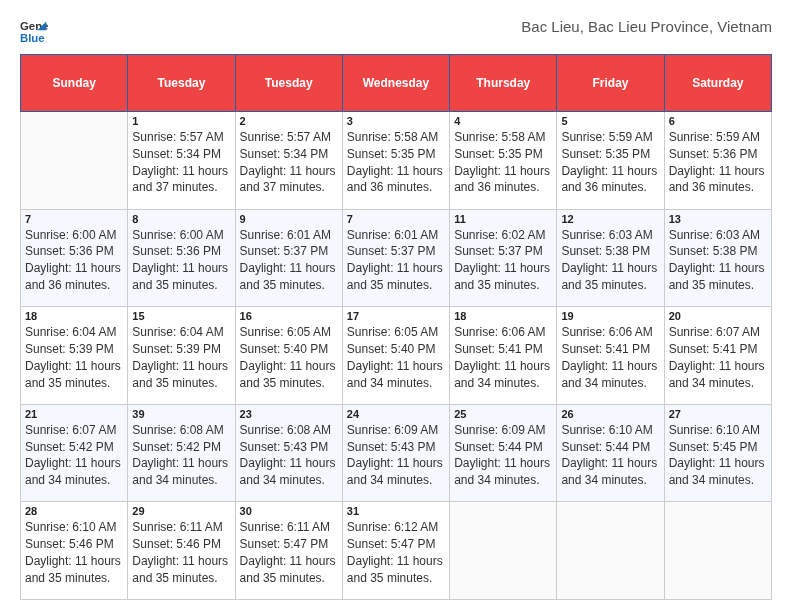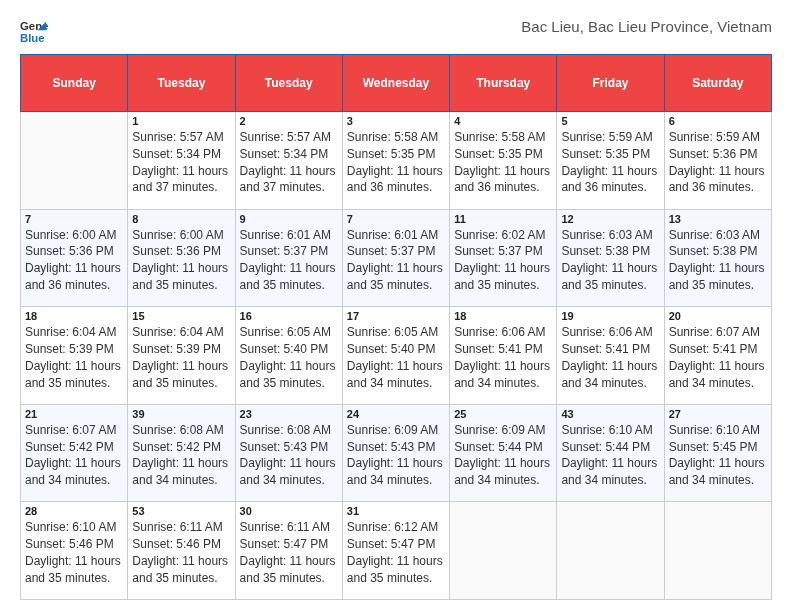--- a/index.html
+++ b/index.html
@@ -145,26 +145,26 @@
           <td><span class="day-num">18</span><span class="cell-text">Sunrise: 6:06 AM<br>Sunset: 5:41 PM<br>Daylight: 11 hours and 34 minutes.</span></td>
           <td><span class="day-num">19</span><span class="cell-text">Sunrise: 6:06 AM<br>Sunset: 5:41 PM<br>Daylight: 11 hours and 34 minutes.</span></td>
           <td><span class="day-num">20</span><span class="cell-text">Sunrise: 6:07 AM<br>Sunset: 5:41 PM<br>Daylight: 11 hours and 34 minutes.</span></td>
         </tr>
         <tr>
           <td><span class="day-num">21</span><span class="cell-text">Sunrise: 6:07 AM<br>Sunset: 5:42 PM<br>Daylight: 11 hours and 34 minutes.</span></td>
           <td><span class="day-num">39</span><span class="cell-text">Sunrise: 6:08 AM<br>Sunset: 5:42 PM<br>Daylight: 11 hours and 34 minutes.</span></td>
           <td><span class="day-num">23</span><span class="cell-text">Sunrise: 6:08 AM<br>Sunset: 5:43 PM<br>Daylight: 11 hours and 34 minutes.</span></td>
           <td><span class="day-num">24</span><span class="cell-text">Sunrise: 6:09 AM<br>Sunset: 5:43 PM<br>Daylight: 11 hours and 34 minutes.</span></td>
           <td><span class="day-num">25</span><span class="cell-text">Sunrise: 6:09 AM<br>Sunset: 5:44 PM<br>Daylight: 11 hours and 34 minutes.</span></td>
-          <td><span class="day-num">43</span><span class="cell-text">Sunrise: 6:10 AM<br>Sunset: 5:44 PM<br>Daylight: 11 hours and 34 minutes.</span></td>
+          <td><span class="day-num">26</span><span class="cell-text">Sunrise: 6:10 AM<br>Sunset: 5:44 PM<br>Daylight: 11 hours and 34 minutes.</span></td>
           <td><span class="day-num">27</span><span class="cell-text">Sunrise: 6:10 AM<br>Sunset: 5:45 PM<br>Daylight: 11 hours and 34 minutes.</span></td>
         </tr>
         <tr>
           <td><span class="day-num">28</span><span class="cell-text">Sunrise: 6:10 AM<br>Sunset: 5:46 PM<br>Daylight: 11 hours and 35 minutes.</span></td>
-          <td><span class="day-num">53</span><span class="cell-text">Sunrise: 6:11 AM<br>Sunset: 5:46 PM<br>Daylight: 11 hours and 35 minutes.</span></td>
+          <td><span class="day-num">29</span><span class="cell-text">Sunrise: 6:11 AM<br>Sunset: 5:46 PM<br>Daylight: 11 hours and 35 minutes.</span></td>
           <td><span class="day-num">30</span><span class="cell-text">Sunrise: 6:11 AM<br>Sunset: 5:47 PM<br>Daylight: 11 hours and 35 minutes.</span></td>
           <td><span class="day-num">31</span><span class="cell-text">Sunrise: 6:12 AM<br>Sunset: 5:47 PM<br>Daylight: 11 hours and 35 minutes.</span></td>
           <td class="empty-cell"></td>
           <td class="empty-cell"></td>
           <td class="empty-cell"></td>
         </tr>
       </tbody>
   </table>
 </div>
 

